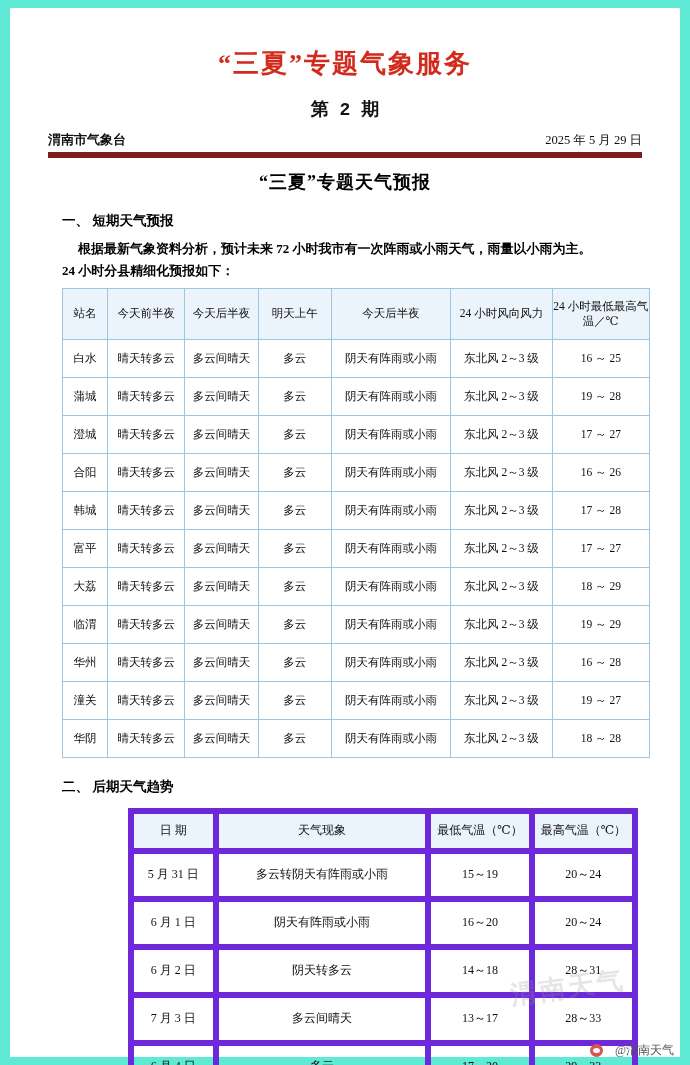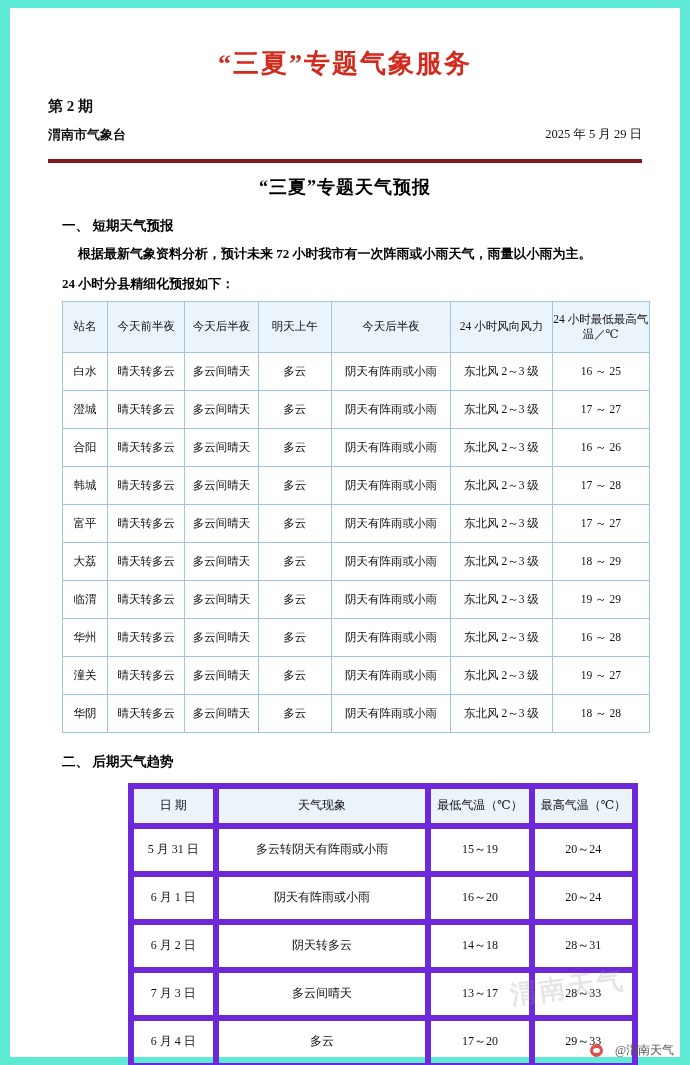--- a/index.html
+++ b/index.html
@@ -31,33 +31,35 @@
   .doc-title {
     text-align: center;
     color: #d22b1e;
     font-weight: bold;
     font-size: 26px;
     letter-spacing: 2px;
     margin: 16px 0 0 0;
     font-family: "Liberation Serif", "DejaVu Serif", serif;
   }
   .issue {
-    text-align: left;
-    font-size: 15px;
+    text-align: center;
+    font-size: 18px;
     margin-top: 16px;
     color: #111;
     font-weight: bold;
+    font-family: Liberation Mono, monospace;
   }
   .rule-row {
     display: flex;
     justify-content: space-between;
+    align-items: flex-end;
     font-size: 13px;
     margin-top: 10px;
-    padding-bottom: 15px;
-    border-bottom: 4px solid #7f1d1d;
+    padding-bottom: 3px;
+    border-bottom: 6px solid #7f1d1d;
     color: #111;
   }
   .rule-row .left { font-weight: bold; }
   .rule-row .right { font-size: 12.5px; }
   .sub-title {
     text-align: center;
     font-size: 18px;
     font-weight: bold;
     margin-top: 12px;
     letter-spacing: 1px;
@@ -70,21 +72,21 @@
   }
   .para {
     font-size: 13px;
     margin-top: 9px;
     margin-left: 30px;
     font-weight: bold;
     line-height: 1.5;
   }
   .para2 {
     font-size: 13px;
-    margin-top: 11px;
+    margin-top: 3px;
     margin-left: 14px;
     font-weight: bold;
   }
   table {
     border-collapse: collapse;
     font-size: 11.5px;
   }
   .t1 {
     margin-top: 8px;
     margin-left: 14px;
@@ -208,20 +210,29 @@
         <tr>
           <td class="station">白水</td>
           <td class="c1">晴天转多云</td>
           <td class="c2">多云间晴天</td>
           <td class="c3">多云</td>
           <td class="c4">阴天有阵雨或小雨</td>
           <td class="c5">东北风 2～3 级</td>
           <td class="c6">16 ～ 25</td>
         </tr>
         <tr>
+          <td class="station">蒲城</td>
+          <td class="c1">晴天转多云</td>
+          <td class="c2">多云间晴天</td>
+          <td class="c3">多云</td>
+          <td class="c4">阴天有阵雨或小雨</td>
+          <td class="c5">东北风 2～3 级</td>
+          <td class="c6">19 ～ 28</td>
+        </tr>
+        <tr>
           <td class="station">澄城</td>
           <td class="c1">晴天转多云</td>
           <td class="c2">多云间晴天</td>
           <td class="c3">多云</td>
           <td class="c4">阴天有阵雨或小雨</td>
           <td class="c5">东北风 2～3 级</td>
           <td class="c6">17 ～ 27</td>
         </tr>
         <tr>
           <td class="station">合阳</td>

